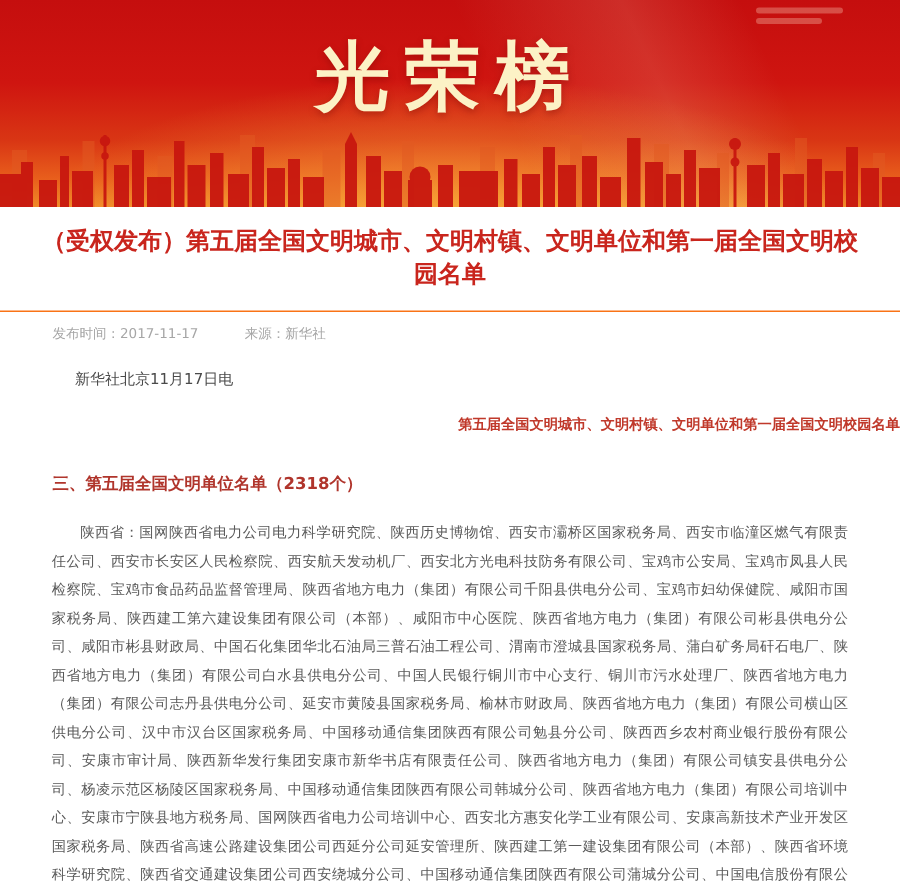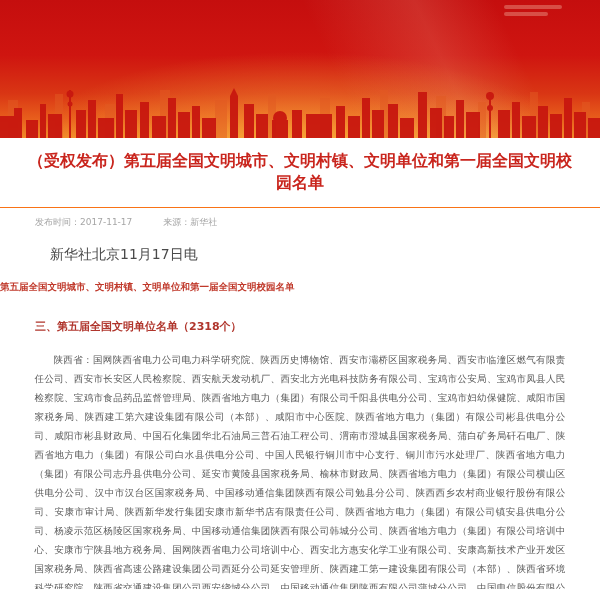--- a/index.html
+++ b/index.html
@@ -70,26 +70,26 @@
     border-bottom: 1px solid #f97316;
   }
   .meta-row {
     margin: 8px 16px 0 35px;
     font-size: 9px;
     color: #a6a6a6;
   }
   .meta-row .meta-source { margin-left: 28px; }
   .dateline {
     margin: 17px 0 0 50px;
-    font-size: 14px;
+    font-size: 10px;
     color: #4a4a4a;
   }
   .subtitle {
     margin-top: 17px;
-    text-align: left;
+    text-align: right;
     font-size: 9.5px;
     font-weight: bold;
     color: #c0392b;
   }
   .section-heading {
     margin: 25px 0 16px 35px;
     font-size: 11px;
     font-weight: bold;
     color: #b0352c;
   }
@@ -105,20 +105,21 @@
   }
 </style>
 </head>
 <body>
 
 <div class="banner">
   <div class="banner-watermark">
     <div class="wm-bar b1"></div>
     <div class="wm-bar b2"></div>
   </div>
+  <div class="banner-title">光荣榜</div>
   <svg class="skyline" viewBox="0 0 600 58" preserveAspectRatio="none">
     <g fill="#e25a22" opacity="0.5">
       <rect x="8" y="20" width="10" height="38"></rect>
         <rect x="55" y="14" width="8" height="44"></rect>
       <rect x="105" y="24" width="10" height="34"></rect>
         <rect x="160" y="10" width="10" height="48"></rect>
       <rect x="215" y="20" width="12" height="38"></rect>
         <rect x="268" y="14" width="8" height="44"></rect>
       <rect x="320" y="18" width="10" height="40"></rect>
         <rect x="380" y="10" width="8" height="48"></rect>

